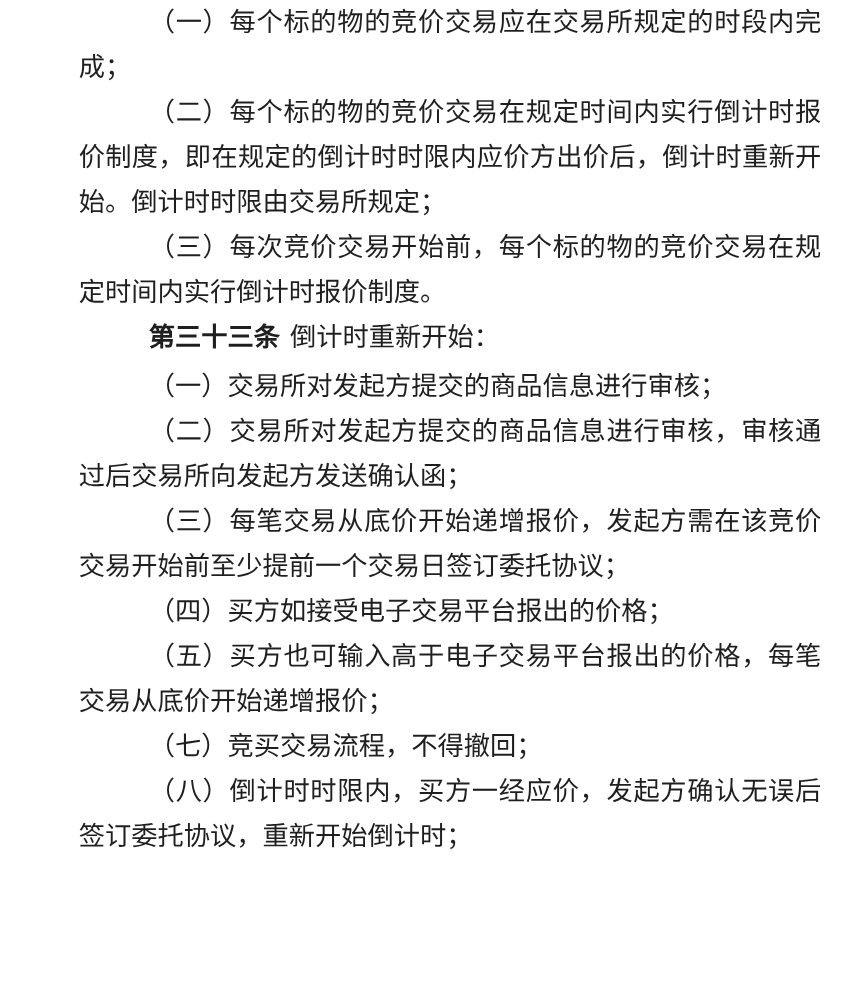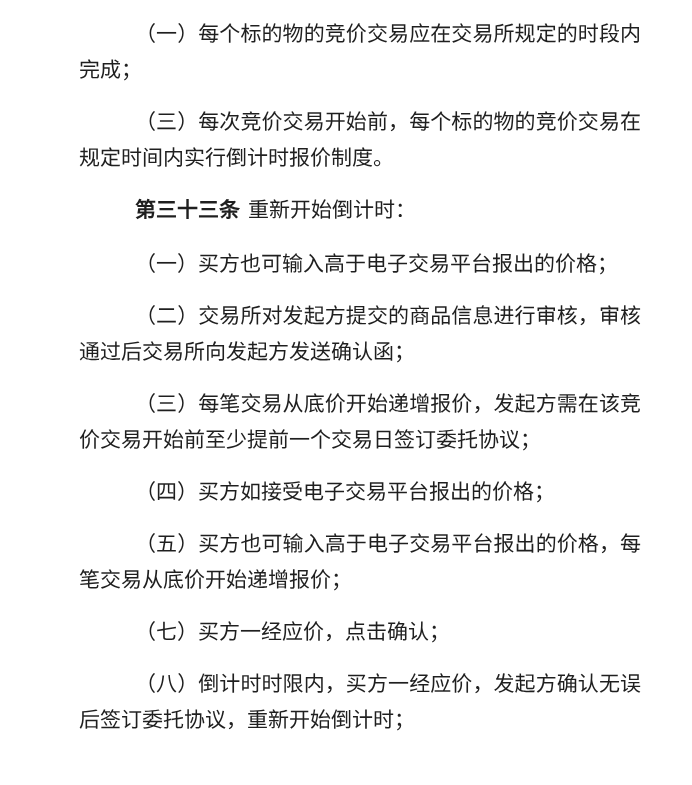--- a/index.html
+++ b/index.html
@@ -16,21 +16,21 @@
     box-sizing: border-box;
     width: 692px;
     height: 785px;
     padding: 0 0 0 63px;
     background: #ffffff;
   }
   .doc-content {
     width: 594px;
   }
   .para {
-    margin: 16px;
+    margin: 0;
     padding: 0;
     font-family: "Liberation Serif", "DejaVu Serif", serif;
     font-size: 21px;
     line-height: 36px;
     color: #1f1f1f;
     text-align: justify;
     text-justify: inter-ideograph;
     text-indent: 56px;
     letter-spacing: 0;
   }
@@ -41,34 +41,35 @@
   }
 </style>
 </head>
 <body>
 
 <div class="doc-page">
   <div class="doc-content">
 
     <p class="para">（一）每个标的物的竞价交易应在交易所规定的时段内完成；</p>
 
+    <p class="para">（二）每个标的物的竞价交易在规定时间内实行倒计时报价制度，即在规定的倒计时时限内应价方出价后，倒计时重新开始。倒计时时限由交易所规定；</p>
 
     <p class="para">（三）每次竞价交易开始前，每个标的物的竞价交易在规定时间内实行倒计时报价制度。</p>
 
-    <p class="para"><span class="article-lead">第三十三条</span><span>重新开始倒计时：</span></p>
+    <p class="para"><span class="article-lead">第三十三条</span><span>倒计时重新开始：</span></p>
 
-    <p class="para">（一）买方也可输入高于电子交易平台报出的价格；</p>
+    <p class="para">（一）交易所对发起方提交的商品信息进行审核；</p>
 
     <p class="para">（二）交易所对发起方提交的商品信息进行审核，审核通过后交易所向发起方发送确认函；</p>
 
     <p class="para">（三）每笔交易从底价开始递增报价，发起方需在该竞价交易开始前至少提前一个交易日签订委托协议；</p>
 
     <p class="para">（四）买方如接受电子交易平台报出的价格；</p>
 
     <p class="para">（五）买方也可输入高于电子交易平台报出的价格，每笔交易从底价开始递增报价；</p>
 
 
-    <p class="para">（七）买方一经应价，点击确认；</p>
+    <p class="para">（七）竞买交易流程，不得撤回；</p>
 
     <p class="para">（八）倒计时时限内，买方一经应价，发起方确认无误后签订委托协议，重新开始倒计时；</p>
 
   </div>
 </div>
 
 </body></html>

